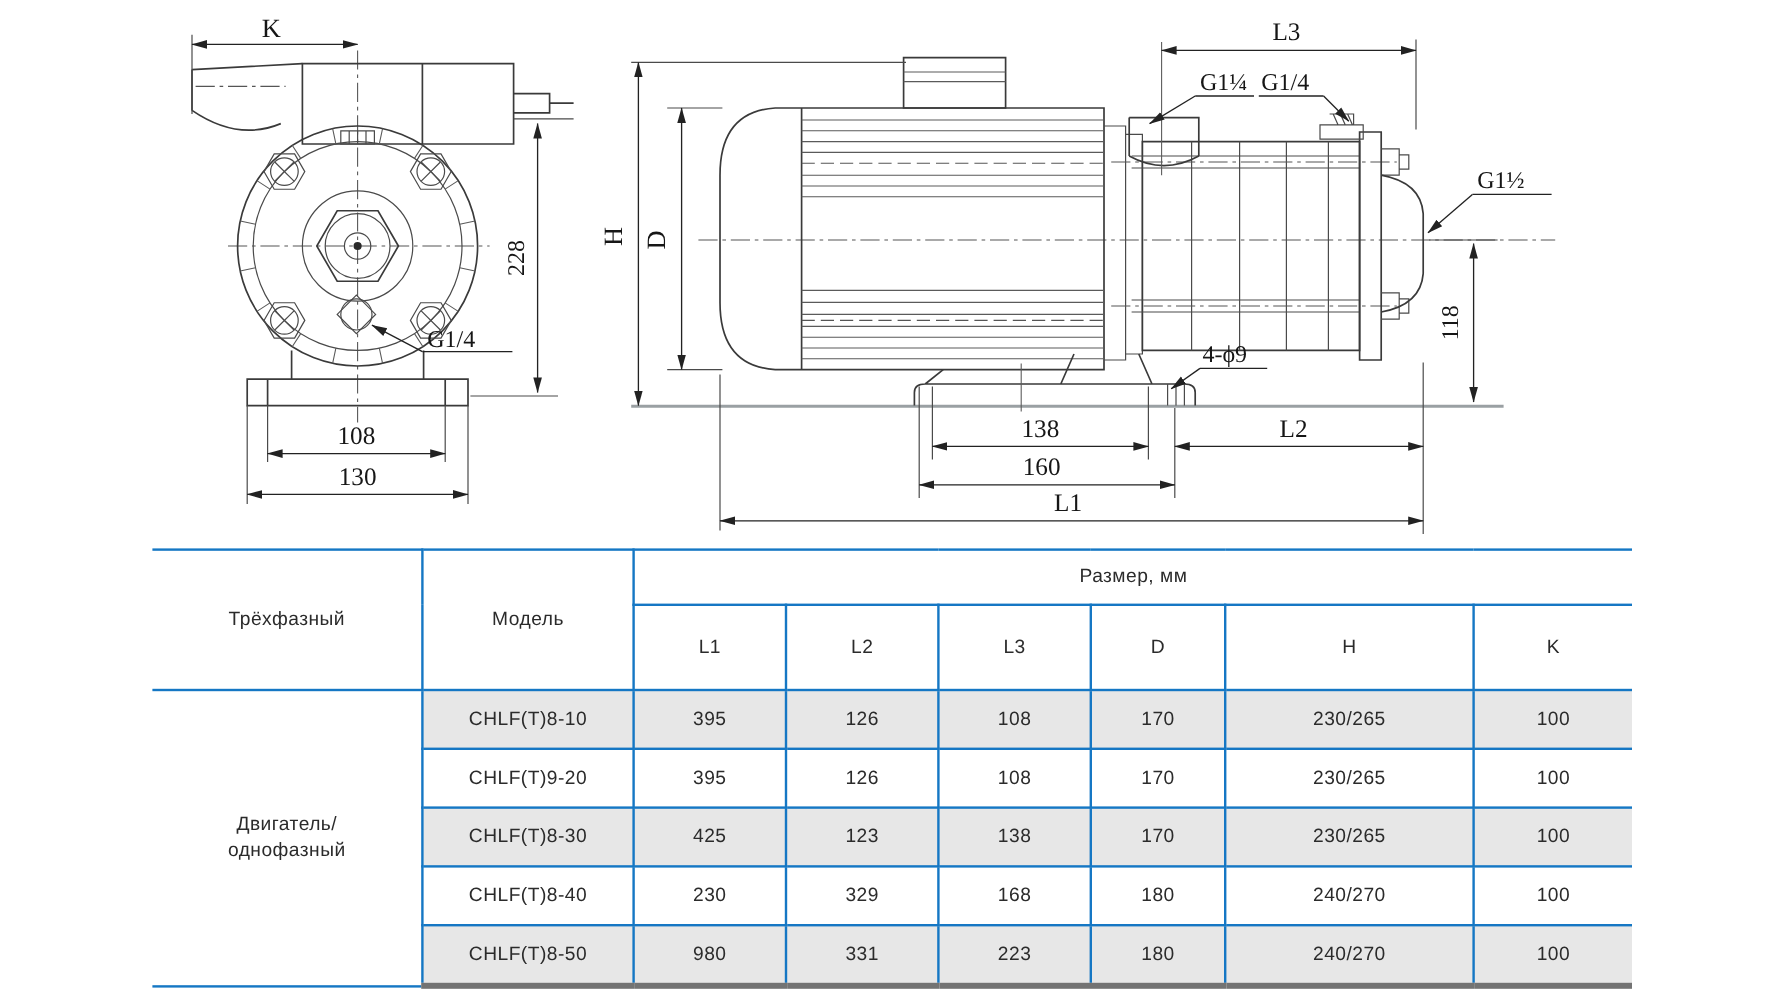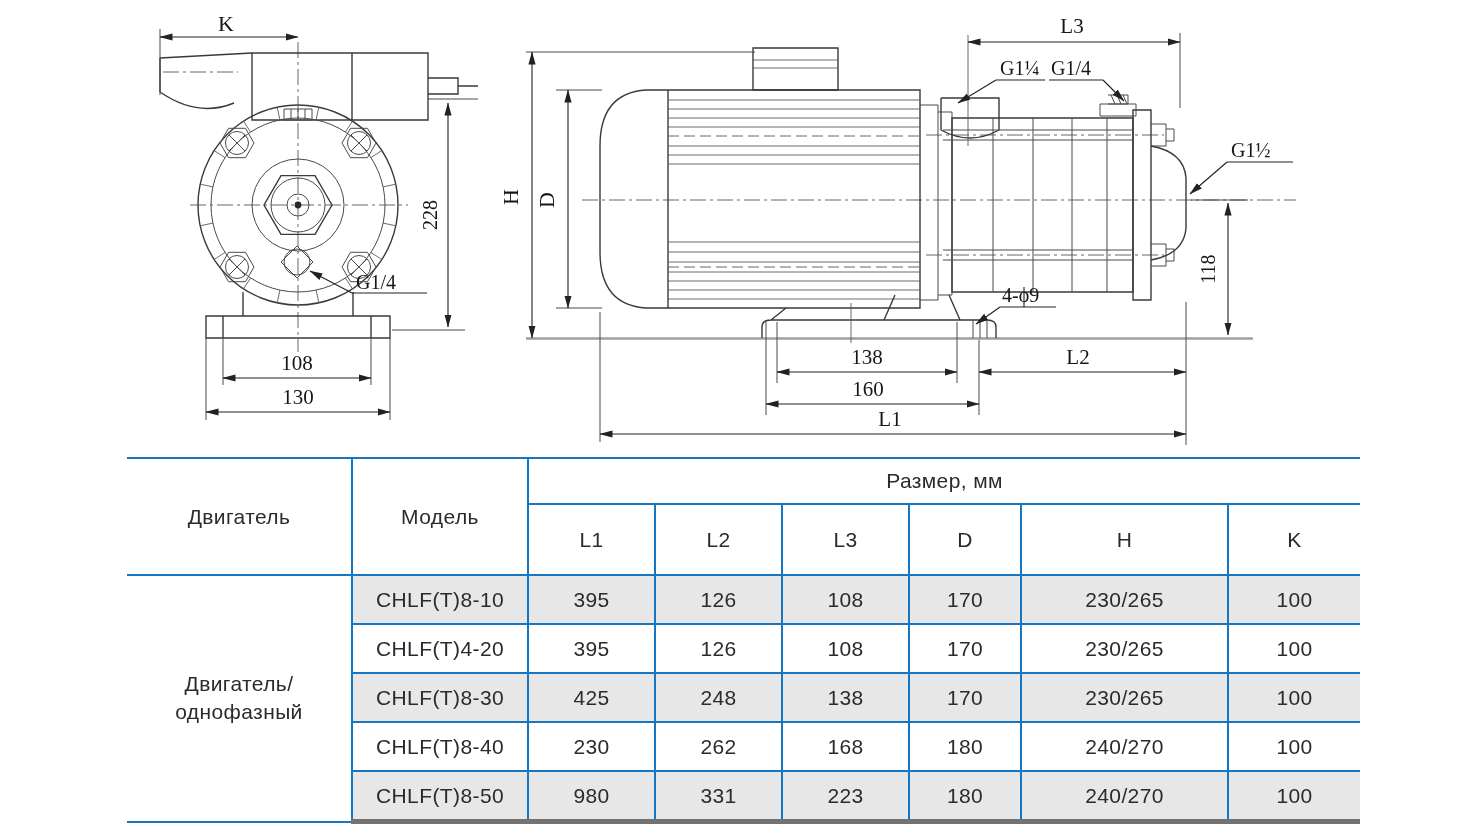--- a/index.html
+++ b/index.html
@@ -14,21 +14,21 @@
   .cl{stroke:#555;stroke-width:.9;fill:none;stroke-dasharray:16 4 3 4;}
   .dsh{stroke:#555;stroke-width:.9;fill:none;stroke-dasharray:11 5;}
   .ground{stroke:#9aa0a3;stroke-width:2.6;fill:none;}
   text.lbl{font-family:"Liberation Serif","DejaVu Serif",serif;fill:#161616;}
   .t22{font-size:22px;} .t21{font-size:21px;} .t20{font-size:20px;}
   
   #spec-table{position:absolute;left:127px;top:457px;width:1233px;
       border-collapse:collapse;table-layout:fixed;color:#2b2b2b;}
   #spec-table td,#spec-table th{border:2px solid #1577c4;padding:0;margin:0;
       text-align:center;vertical-align:middle;font-weight:normal;
-      font-size:21px;letter-spacing:.4px;}
+      font-size:16px;letter-spacing:.4px;}
   #spec-table .noL{border-left:none;}
   #spec-table .noR{border-right:none;}
   #spec-table tr.hrow1 th{height:44px;}
   #spec-table tr.hrow2 th{height:69px;}
   #spec-table tr.drow td{height:47px;}
   #spec-table tr.shade td{background:#e7e7e7;}
   #spec-table tr.drow td.motor-cell{background:#ffffff;line-height:1.35;}
   #spec-table tr.last td{border-bottom:5px solid #737373;}
 </style>
 </head>
@@ -187,21 +187,21 @@
       <col style="width:176px">
       <col style="width:127px">
     <col style="width:127px">
       <col style="width:127px">
       <col style="width:112px">
     <col style="width:207px">
       <col style="width:132px">
   </colgroup>
   <tbody>
       <tr class="hrow1">
-    <th rowspan="2" class="noL">Двигатель</th>
+    <th rowspan="2" class="noL">Трёхфазный</th>
     <th rowspan="2">Модель</th>
     <th colspan="6" class="noR">Размер, мм</th>
   </tr>
   <tr class="hrow2">
     <th>L1</th>
     <th>L2</th>
     <th>L3</th>
     <th>D</th>
     <th>H</th>
     <th class="noR">K</th>
@@ -213,41 +213,41 @@
     </td>
     <td>CHLF(T)8-10</td>
     <td>395</td>
     <td>126</td>
     <td>108</td>
     <td>170</td>
     <td>230/265</td>
     <td class="noR">100</td>
   </tr>
   <tr class="drow">
-    <td>CHLF(T)4-20</td>
+    <td>CHLF(T)9-20</td>
     <td>395</td>
     <td>126</td>
     <td>108</td>
     <td>170</td>
     <td>230/265</td>
     <td class="noR">100</td>
   </tr>
   <tr class="drow shade">
     <td>CHLF(T)8-30</td>
     <td>425</td>
-    <td>248</td>
+    <td>123</td>
     <td>138</td>
     <td>170</td>
     <td>230/265</td>
     <td class="noR">100</td>
   </tr>
   <tr class="drow">
     <td>CHLF(T)8-40</td>
     <td>230</td>
-    <td>262</td>
+    <td>329</td>
     <td>168</td>
     <td>180</td>
     <td>240/270</td>
     <td class="noR">100</td>
   </tr>
   <tr class="drow shade last">
     <td>CHLF(T)8-50</td>
     <td>980</td>
     <td>331</td>
     <td>223</td>

